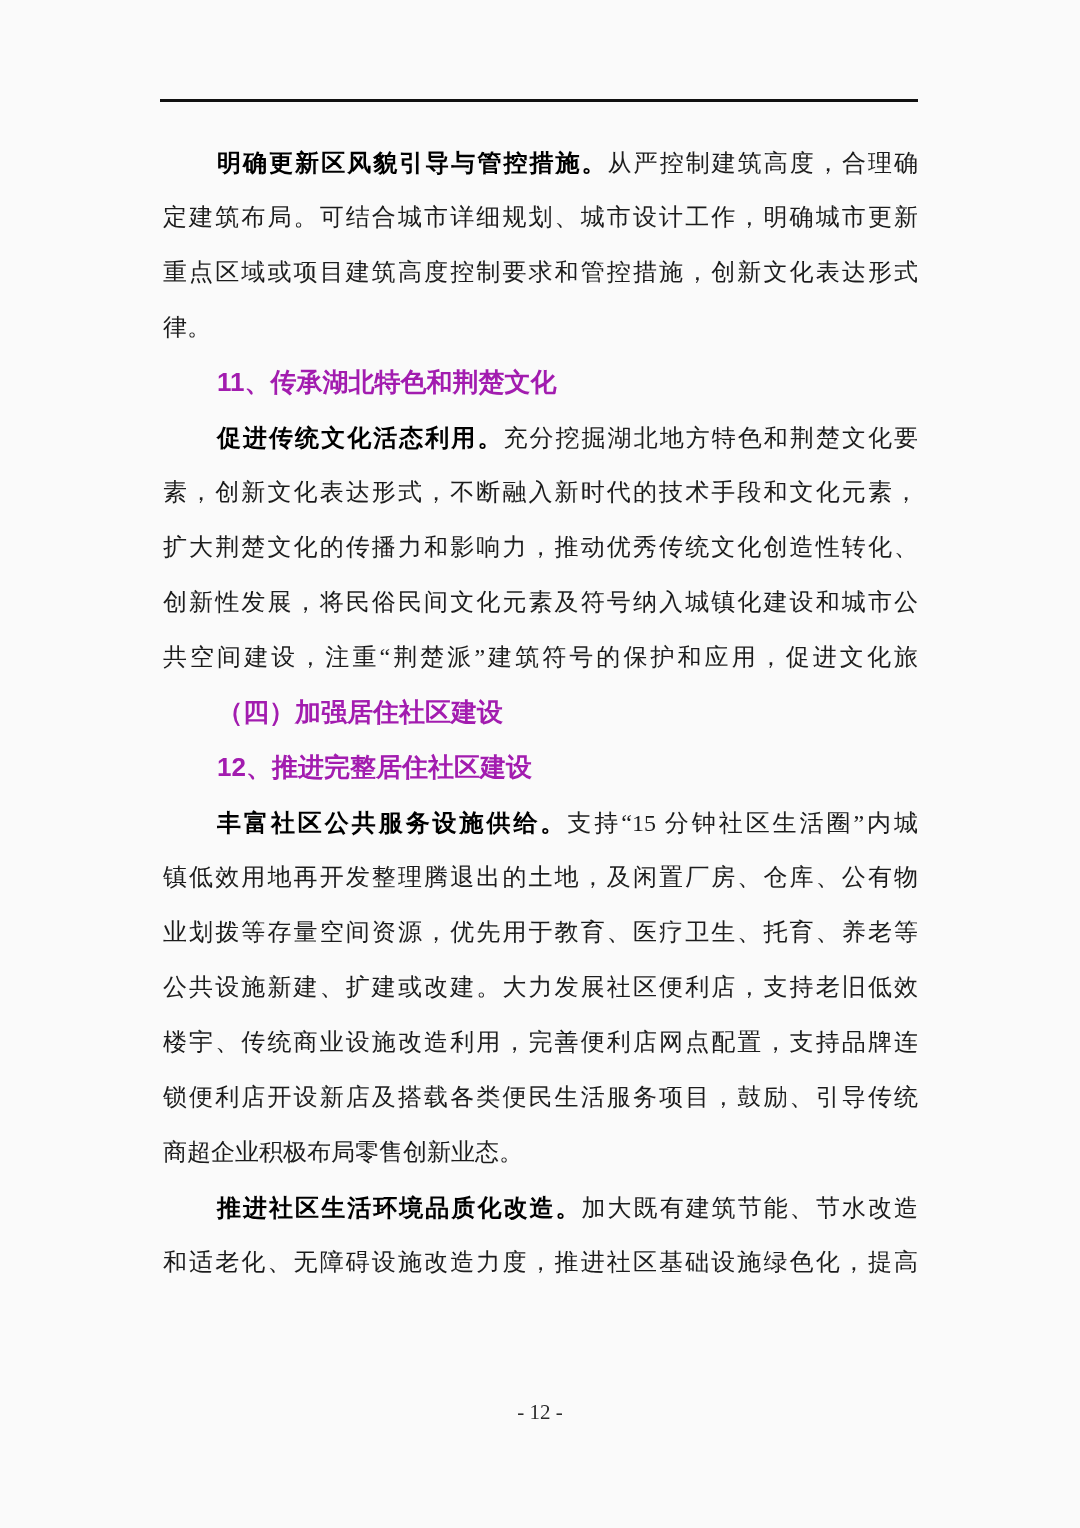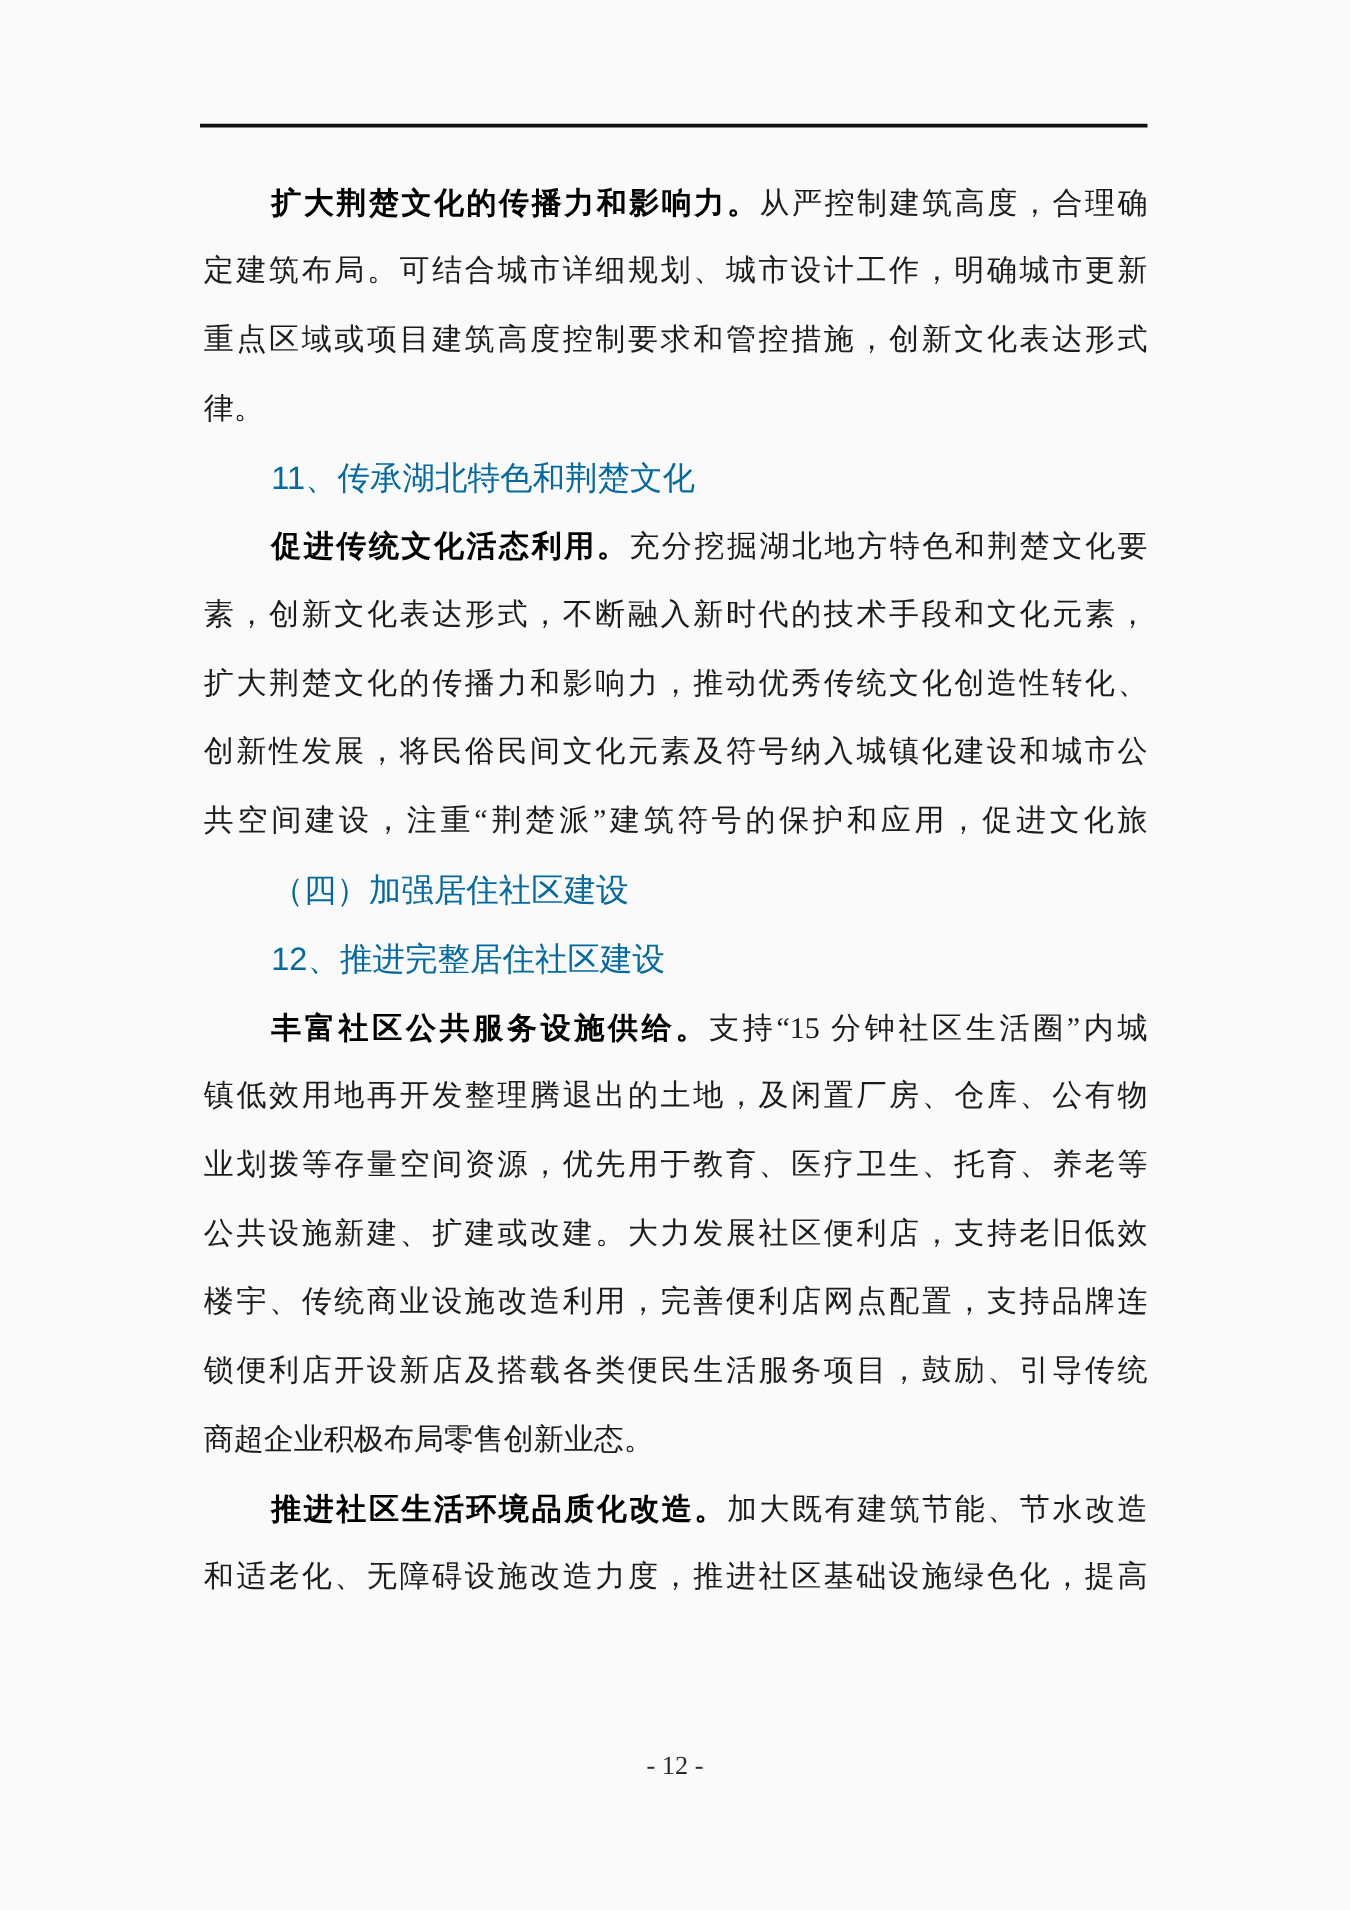--- a/index.html
+++ b/index.html
@@ -44,23 +44,23 @@
   }
   .line.ind {
     text-indent: 54px;
   }
   .lead {
     font-weight: 700;
     color: #000000;
     font-family: "Liberation Sans", "DejaVu Sans", sans-serif;
   }
   .line.heading {
-    font-weight: 400;
+    font-weight: 700;
     font-size: 26px;
-    color: #0369a1;
+    color: #a21caf;
     text-indent: 54px;
     font-family: "Liberation Sans", "DejaVu Sans", sans-serif;
   }
   .page-footer {
     position: absolute;
     top: 1392px;
     left: 0;
     width: 1080px;
     height: 40px;
     line-height: 40px;
@@ -69,21 +69,21 @@
     color: #2b2b2b;
   }
 </style>
 </head>
 <body>
 
 <div class="page-content">
   <div class="top-rule"></div>
   <div class="lines">
 
-    <div class="line j ind"><span class="lead">扩大荆楚文化的传播力和影响力。</span><span>从严控制建筑高度，合理确</span></div>
+    <div class="line j ind"><span class="lead">明确更新区风貌引导与管控措施。</span><span>从严控制建筑高度，合理确</span></div>
     <div class="line j"><span>定建筑布局。可结合城市详细规划、城市设计工作，明确城市更新</span></div>
     <div class="line j"><span>重点区域或项目建筑高度控制要求和管控措施，创新文化表达形式</span></div>
     <div class="line"><span>律。</span></div>
 
     <div class="line heading"><span>11、传承湖北特色和荆楚文化</span></div>
 
     <div class="line j ind"><span class="lead">促进传统文化活态利用。</span><span>充分挖掘湖北地方特色和荆楚文化要</span></div>
     <div class="line j"><span>素，创新文化表达形式，不断融入新时代的技术手段和文化元素，</span></div>
     <div class="line j"><span>扩大荆楚文化的传播力和影响力，推动优秀传统文化创造性转化、</span></div>
     <div class="line j"><span>创新性发展，将民俗民间文化元素及符号纳入城镇化建设和城市公</span></div>

